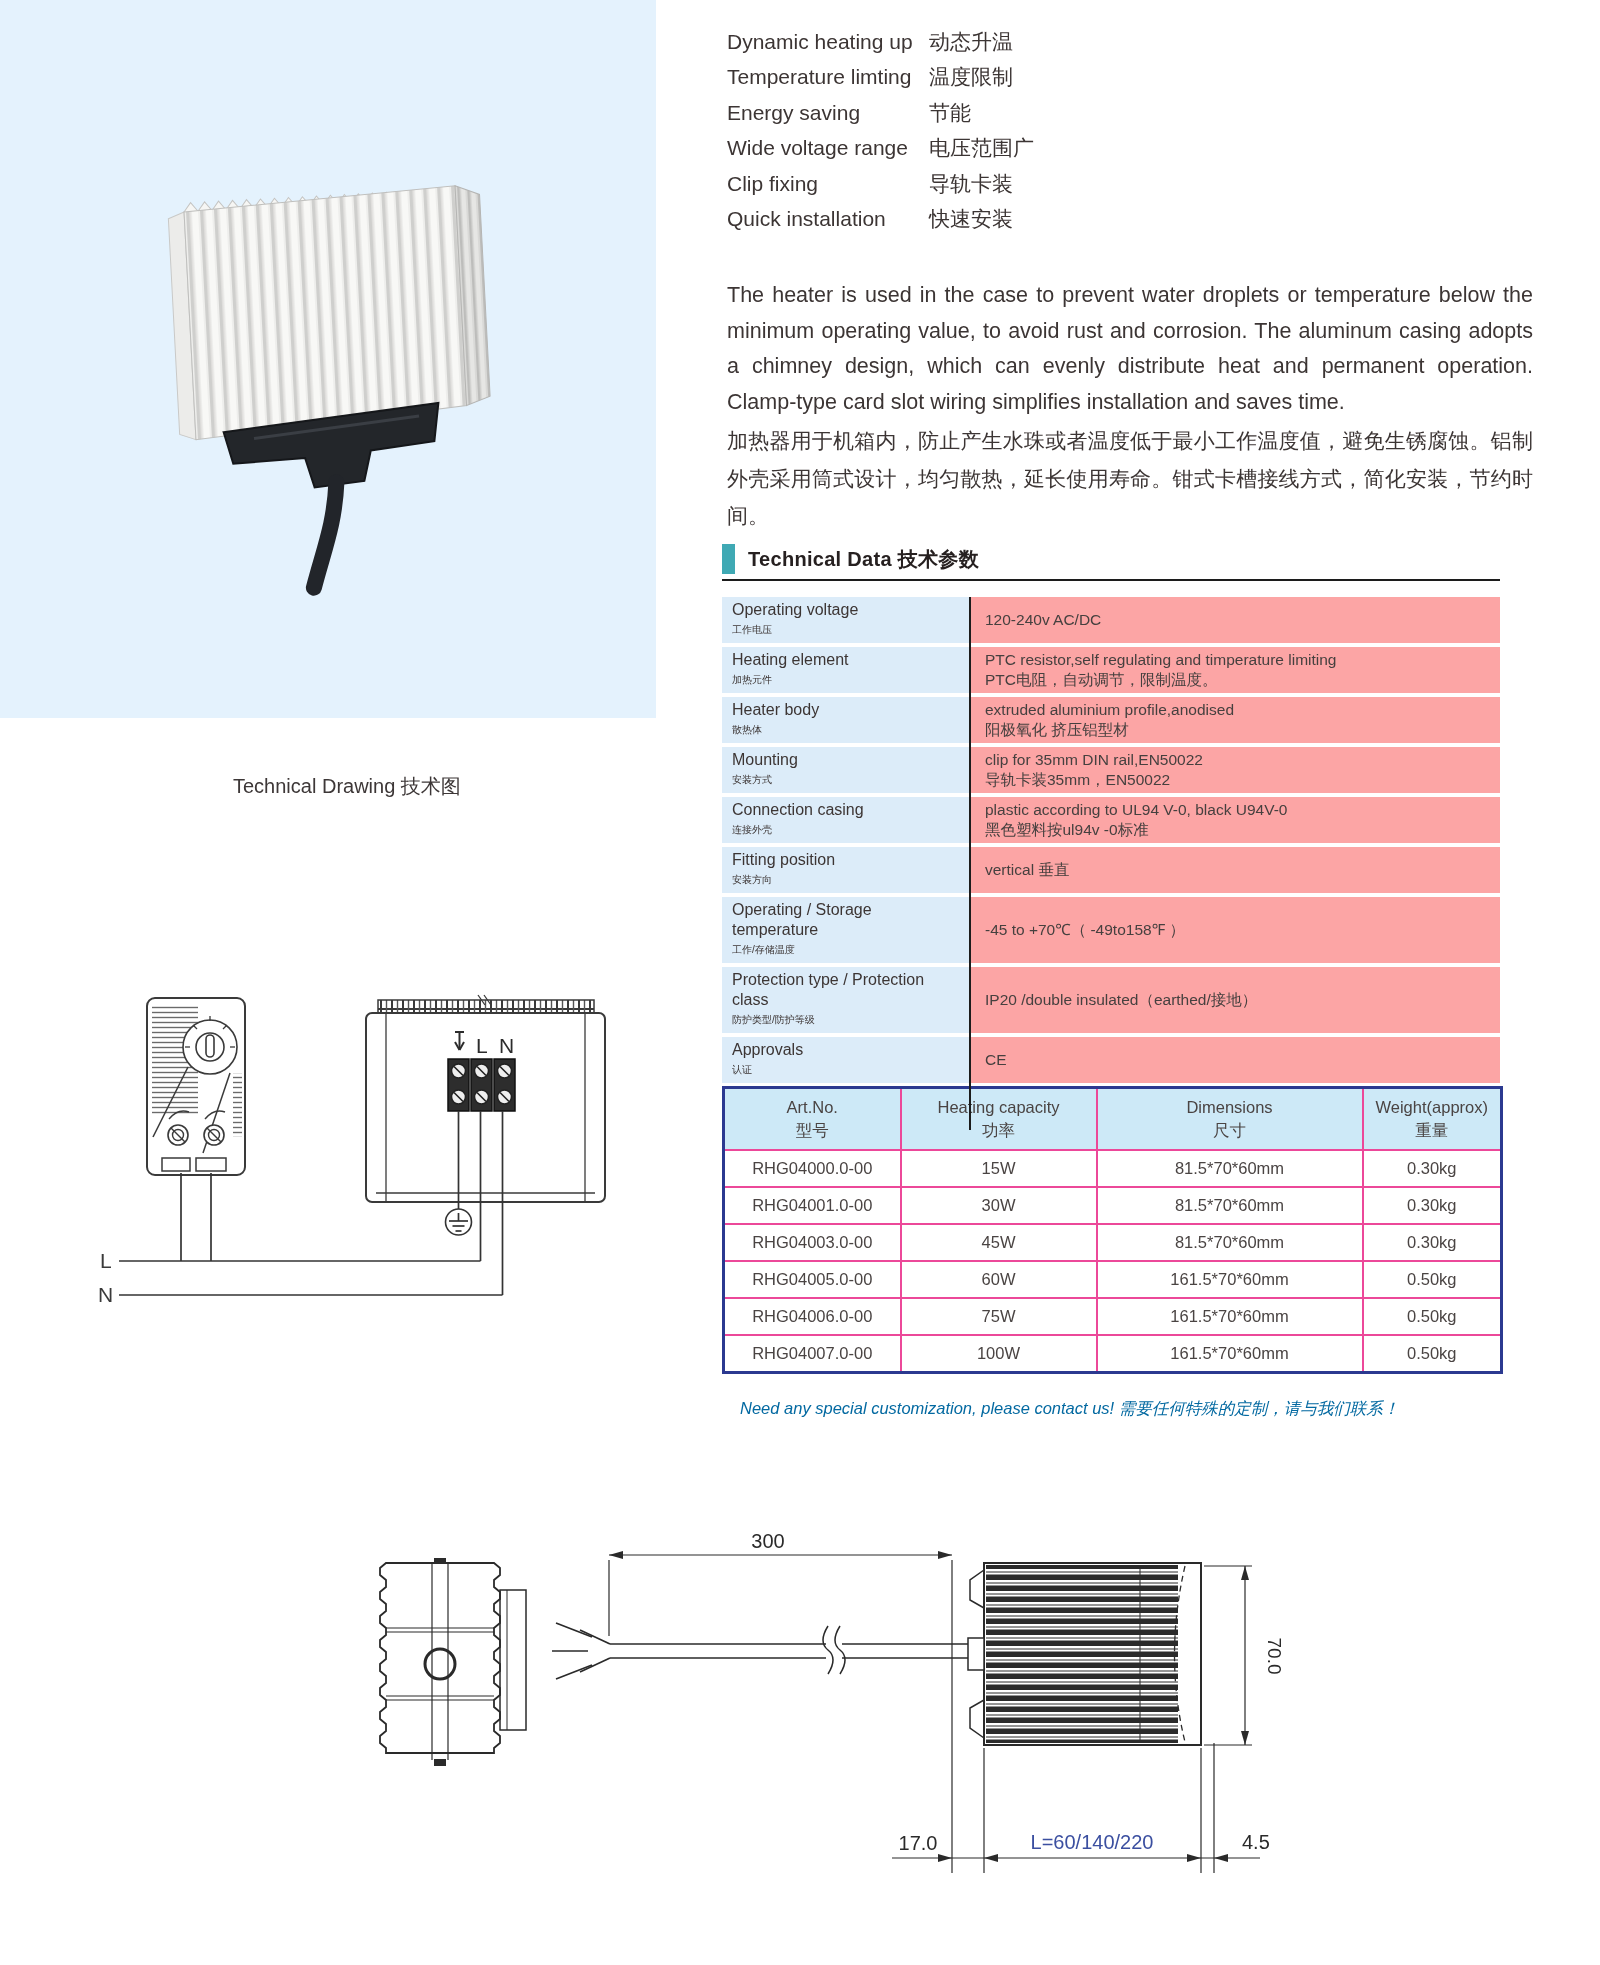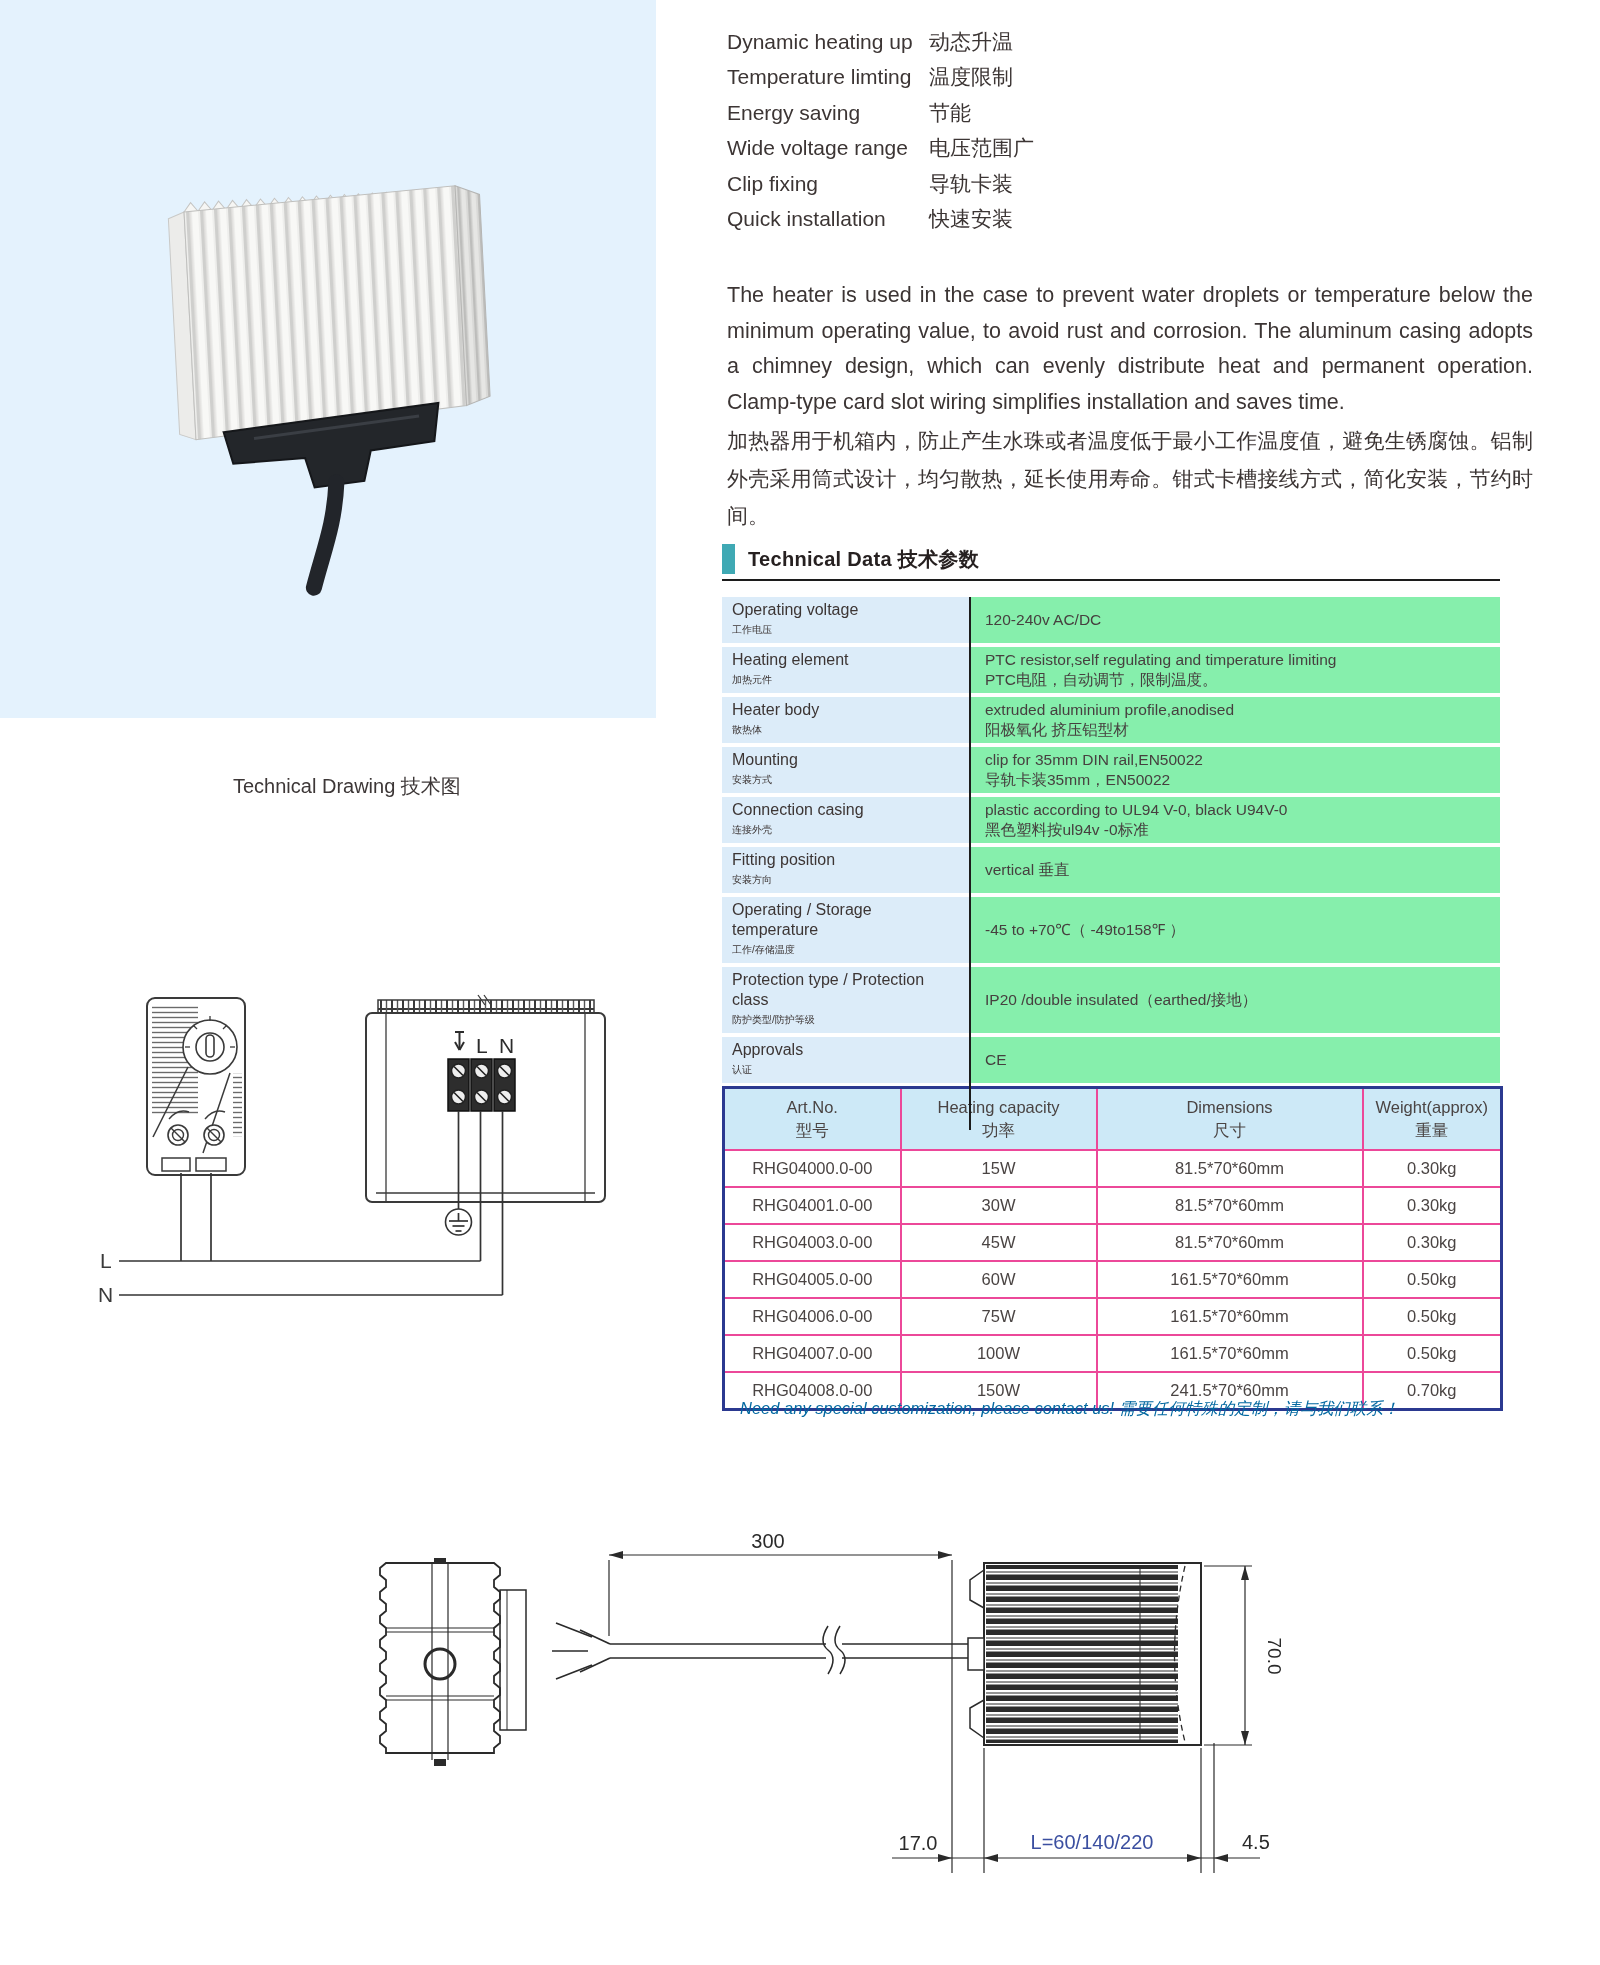--- a/index.html
+++ b/index.html
@@ -25,21 +25,21 @@
   .tech-header{display:flex;align-items:center;height:30px;}
   .tech-accent{width:13px;height:30px;background:#3fa9b4;}
   .tech-title{margin-left:13px;font-size:20px;font-weight:bold;color:#262020;letter-spacing:.3px;}
   .tech-rule{height:2px;background:#1c1c1c;margin-top:5px;}
   .tech-table-wrap{position:relative;margin-top:16px;}
   .tech-vline{position:absolute;left:247px;top:0;bottom:3px;width:2px;background:#1c1c1c;z-index:2;}
   .t-row{display:flex;margin-bottom:4px;min-height:41px;}
   .t-label{width:247px;background:#dcecf9;padding:3px 8px 3px 10px;box-sizing:border-box;
            display:flex;flex-direction:column;justify-content:center;font-size:16px;line-height:20px;}
   .t-label .zh{font-size:10px;}
-  .t-value{flex:1;background:#86efac;padding:3px 8px 3px 16px;box-sizing:border-box;
+  .t-value{flex:1;background:#fca5a5;padding:3px 8px 3px 16px;box-sizing:border-box;
            display:flex;flex-direction:column;justify-content:center;font-size:15.5px;line-height:20px;color:#46403f;}
   .tech-rule-b{height:3px;background:#1c1c1c;margin-top:2px;}
 
   
   .product-table{left:722px;top:1086px;width:778px;border-collapse:collapse;table-layout:fixed;
                  border:3px solid #2b3990;font-size:16.5px;color:#4a4443;}
   .product-table th,.product-table td{border:2px solid #ec4899;text-align:center;}
   .product-table th{background:#cde9f7;height:58px;font-weight:normal;font-size:16.5px;line-height:23px;}
   .product-table td{height:33px;}
 
@@ -315,26 +315,20 @@
         <td>0.50kg</td>
       </tr>
 
       <tr>
         <td>RHG04007.0-00</td>
         <td>100W</td>
         <td>161.5*70*60mm</td>
         <td>0.50kg</td>
       </tr>
 
-      <tr>
-        <td>RHG04008.0-00</td>
-        <td>150W</td>
-        <td>241.5*70*60mm</td>
-        <td>0.70kg</td>
-      </tr>
     </tbody>
 </table>
 
 <div class="abs note">Need any special customization, please contact us!  需要任何特殊的定制，请与我们联系！</div>
 
 <div class="abs drawing-label">Technical Drawing 技术图</div>
 
 <svg class="abs" style="left:95px;top:985px;" width="540" height="340" viewBox="0 0 540 340" fill="none" stroke="#3a3a3a">
   <defs>
     <pattern id="hatch" width="10" height="5" patternUnits="userSpaceOnUse">

